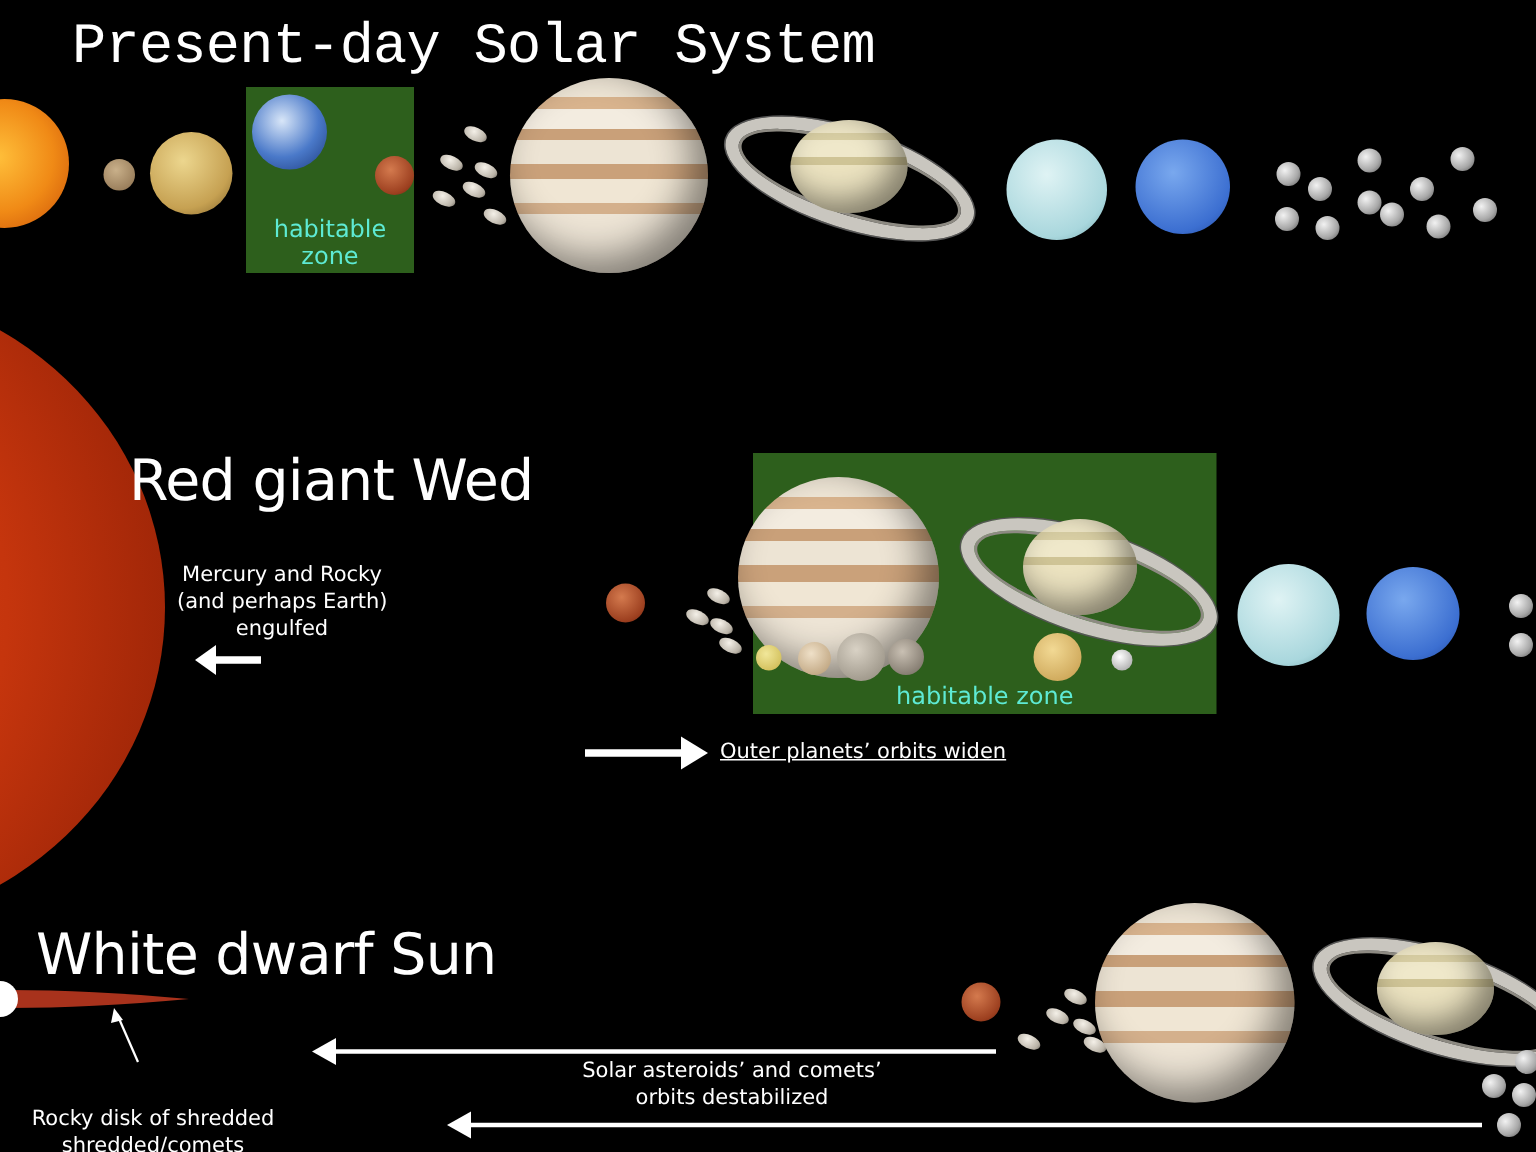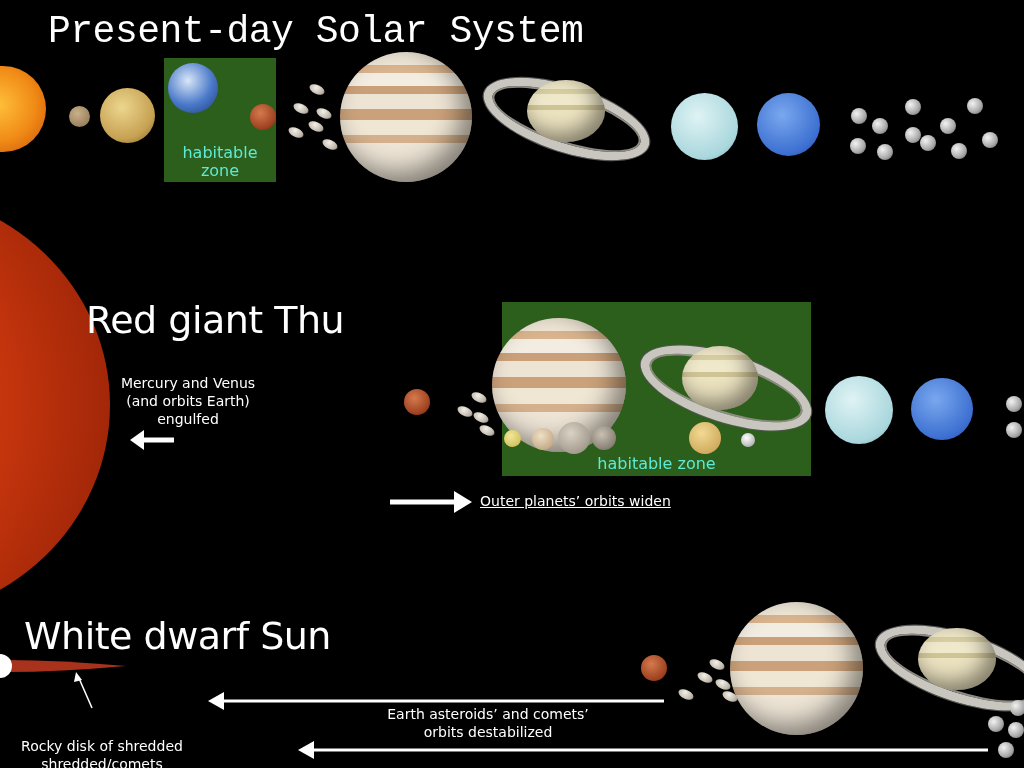--- a/index.html
+++ b/index.html
@@ -62,25 +62,25 @@
   <div class="cm" style="left:940px;top:118px;"></div>
   <div class="cm" style="left:905px;top:127px;"></div>
   <div class="cm" style="left:982px;top:132px;"></div>
   <div class="cm" style="left:850px;top:138px;"></div>
   <div class="cm" style="left:920px;top:135px;"></div>
   <div class="cm" style="left:877px;top:144px;"></div>
   <div class="cm" style="left:951px;top:143px;"></div>
 </div>
 
 <div class="planet redgiant" style="left:-340px;top:190px;width:450px;height:430px;"></div>
-<div class="abs title" style="left:86px;top:298px;">Red giant Thu</div>
+<div class="abs title" style="left:86px;top:298px;">Red giant Wed</div>
 
 <div class="abs lbl" style="left:118px;top:374px;width:140px;">
-  <div>Mercury and Venus</div>
-  <div>(and orbits Earth)</div>
+  <div>Mercury and Rocky</div>
+  <div>(and perhaps Earth)</div>
   <div>engulfed</div>
 </div>
 <svg class="abs" style="left:128px;top:428px;" width="48" height="24">
   <line x1="10" y1="12" x2="46" y2="12" stroke="#fff" stroke-width="5"></line>
   <polygon points="2,12 16,2 16,22" fill="#fff"></polygon>
 </svg>
 
 <div class="planet mars" style="left:404px;top:389px;width:26px;height:26px;"></div>
 <div>
   <div class="ast" style="left:471px;top:393px;"></div>
@@ -145,19 +145,19 @@
   <div class="cm" style="left:988px;top:716px;"></div>
   <div class="cm" style="left:1008px;top:722px;"></div>
   <div class="cm" style="left:998px;top:742px;"></div>
 </div>
 
 <svg class="abs" style="left:206px;top:690px;" width="460" height="22">
   <line x1="12" y1="11" x2="458" y2="11" stroke="#fff" stroke-width="3"></line>
   <polygon points="2,11 18,2 18,20" fill="#fff"></polygon>
 </svg>
 <div class="abs lbl" style="left:378px;top:705px;width:220px;">
-  <div>Earth asteroids’ and comets’</div>
+  <div>Solar asteroids’ and comets’</div>
   <div>orbits destabilized</div>
 </div>
 <svg class="abs" style="left:296px;top:740px;" width="694" height="22">
   <line x1="12" y1="10" x2="692" y2="10" stroke="#fff" stroke-width="3"></line>
   <polygon points="2,10 18,1 18,19" fill="#fff"></polygon>
 </svg>
 
 </body></html>

